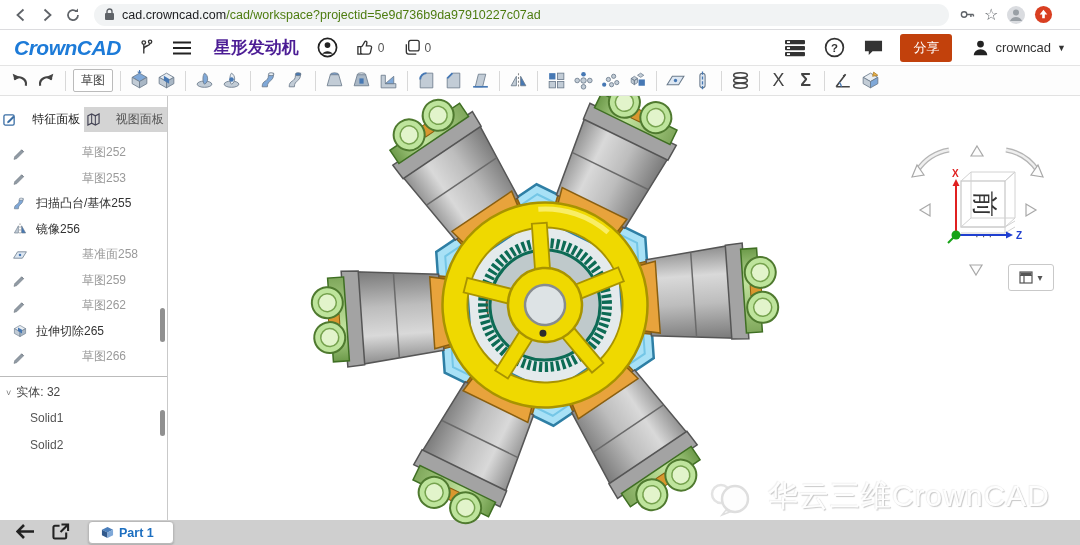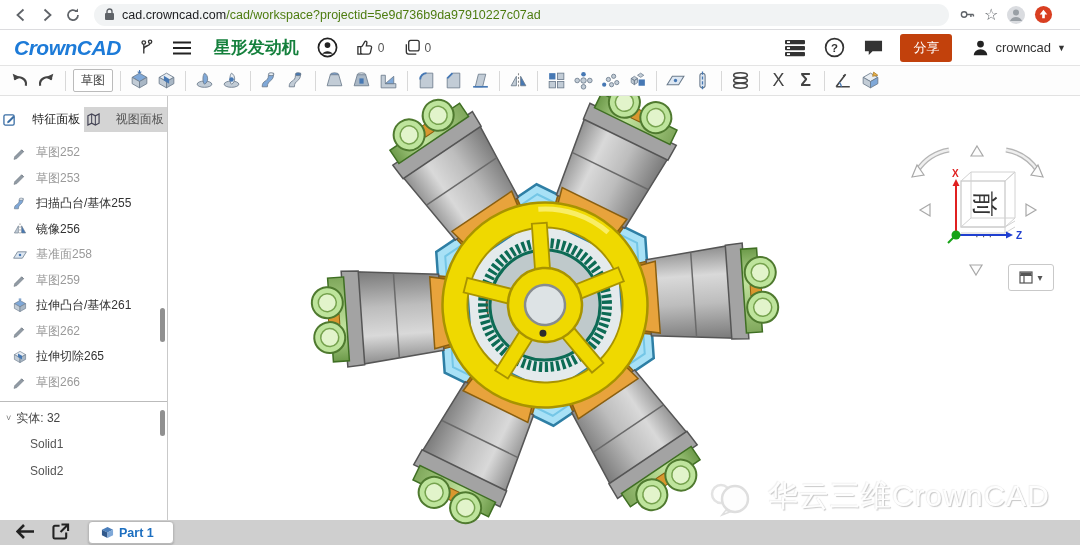--- a/index.html
+++ b/index.html
@@ -14,21 +14,21 @@
     border-radius:11px; display:flex; align-items:center; padding:8px 10px; font-size:12.5px; }
   #addressbar .host { color:#202124; }
   #addressbar .path { color:#4d7c0f; }
   .chrome-right { display:flex; align-items:center; margin-left:10px; gap:8px; }
 
   
   #appheader { position:absolute; left:0; top:30px; width:1080px; height:36px; background:#fff;
     border-bottom:1px solid #e4e4e4; display:flex; align-items:center; z-index:29; }
   #logo { font-size:21px; font-weight:bold; font-style:italic; color:#1d7bd8;
     letter-spacing:-0.5px; margin-left:14px; }
-  #doc-title { font-size:17px; font-weight:bold; color:#15803d; margin-left:22px; }
+  #doc-title { font-size:17px; font-weight:bold; color:#4c1d95; margin-left:22px; }
   .hicon { margin-left:18px; display:flex; align-items:center; color:#333; }
   .cnt { font-size:12px; color:#555; margin-left:3px; }
   #share-btn { margin-left:16px; background:#c2410c; color:#fff; font-size:13px;
     padding:5px 13px; border:none; border-radius:3px; cursor:pointer; }
   #username { font-size:13px; color:#333; margin-left:6px; }
   .spacer { flex:1; }
 
   
   #toolbar { position:absolute; left:0; top:66px; width:1080px; height:30px; background:#fdfdfd;
     border-bottom:1px solid #e2e2e2; display:flex; align-items:center; padding-left:6px; z-index:28;}
@@ -42,21 +42,21 @@
   #leftpanel { position:absolute; left:0; top:96px; width:168px; height:424px; background:#fff;
     border-right:1px solid #c9c9c9; z-index:20; }
   #paneltabs { display:flex; margin-top:11px; height:25px; background:#d4d4d4; font-size:12px; }
   .ptab { flex:1; display:flex; align-items:center; justify-content:center; gap:16px;
     color:#555; cursor:pointer; background:#d4d4d4; }
   .ptab.active { background:#fff; color:#222; }
   #featuretree { padding-top:8px; }
   .trow { height:25.5px; display:flex; align-items:center; padding-left:12px; font-size:12px;
     color:#333; cursor:pointer; }
   .trow .ticon { width:16px; height:16px; margin-right:8px; flex:0 0 16px; }
-  .trow.muted { color:#9a9a9a; }
+  .trow.muted { color:#9a9a9a;gap:46px; }
   #tree-divider { height:1px; background:#bbb; margin:6px 0 4px 0; }
   .solid-head { height:24px; display:flex; align-items:center; font-size:12px; color:#444;
     padding-left:6px; gap:5px; cursor:pointer;}
   .solid-row { height:27px; display:flex; align-items:center; font-size:12px; color:#555;
     padding-left:30px; cursor:pointer; }
   .vscroll { position:absolute; right:2px; width:5px; border-radius:3px; background:#909090; }
 
   
   #viewport { position:absolute; left:168px; top:96px; width:912px; height:424px; background:#fff; }
   #engine-svg { position:absolute; left:283px; top:85px; width:522px; height:445px; z-index:12; }
@@ -446,29 +446,20 @@
           <circle cx="10" cy="10" r="1.6" fill="#4678b4"></circle>
         </svg>
         <span>基准面258</span>
       </div>
       <div class="trow muted">
         <svg class="ticon" viewBox="0 0 20 20">
           <path d="M3.5 14.5 l8.5 -8.5 2.5 2.5 -8.5 8.5 -3.5 1z" fill="#909aa4" stroke="#6d7680" stroke-width=".7"></path>
           <path d="M12 6 l2.5 2.5" stroke="#6d7680"></path>
         </svg>
         <span>草图259</span>
-      </div>
-      <div class="trow ">
-        <svg class="ticon" viewBox="0 0 20 20">
-          <path d="M10 3 L17 7 10 11 3 7z" fill="#7fa8d8" stroke="#6b7b8c" stroke-width=".8"></path>
-          <path d="M3 7 v6 l7 4 v-6z" fill="#c2ccd6" stroke="#6b7b8c" stroke-width=".8"></path>
-          <path d="M17 7 v6 l-7 4 v-6z" fill="#a9b7c5" stroke="#6b7b8c" stroke-width=".8"></path>
-          <path d="M10 0 v3 M8.3 1.6 L10 3 l1.7-1.4" stroke="#4678b4" fill="none"></path>
-        </svg>
-        <span>拉伸凸台/基体261</span>
       </div>
       <div class="trow muted">
         <svg class="ticon" viewBox="0 0 20 20">
           <path d="M3.5 14.5 l8.5 -8.5 2.5 2.5 -8.5 8.5 -3.5 1z" fill="#909aa4" stroke="#6d7680" stroke-width=".7"></path>
           <path d="M12 6 l2.5 2.5" stroke="#6d7680"></path>
         </svg>
         <span>草图262</span>
       </div>
       <div class="trow ">
         <svg class="ticon" viewBox="0 0 20 20">

